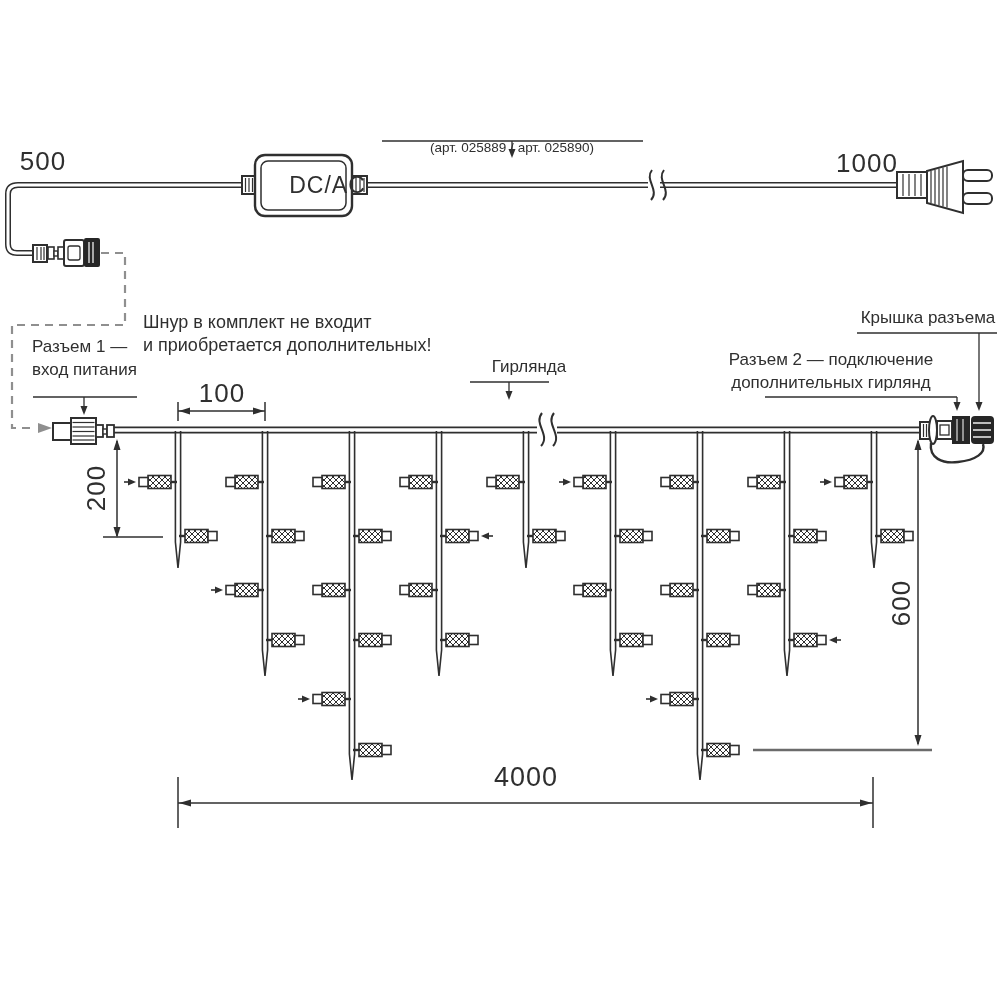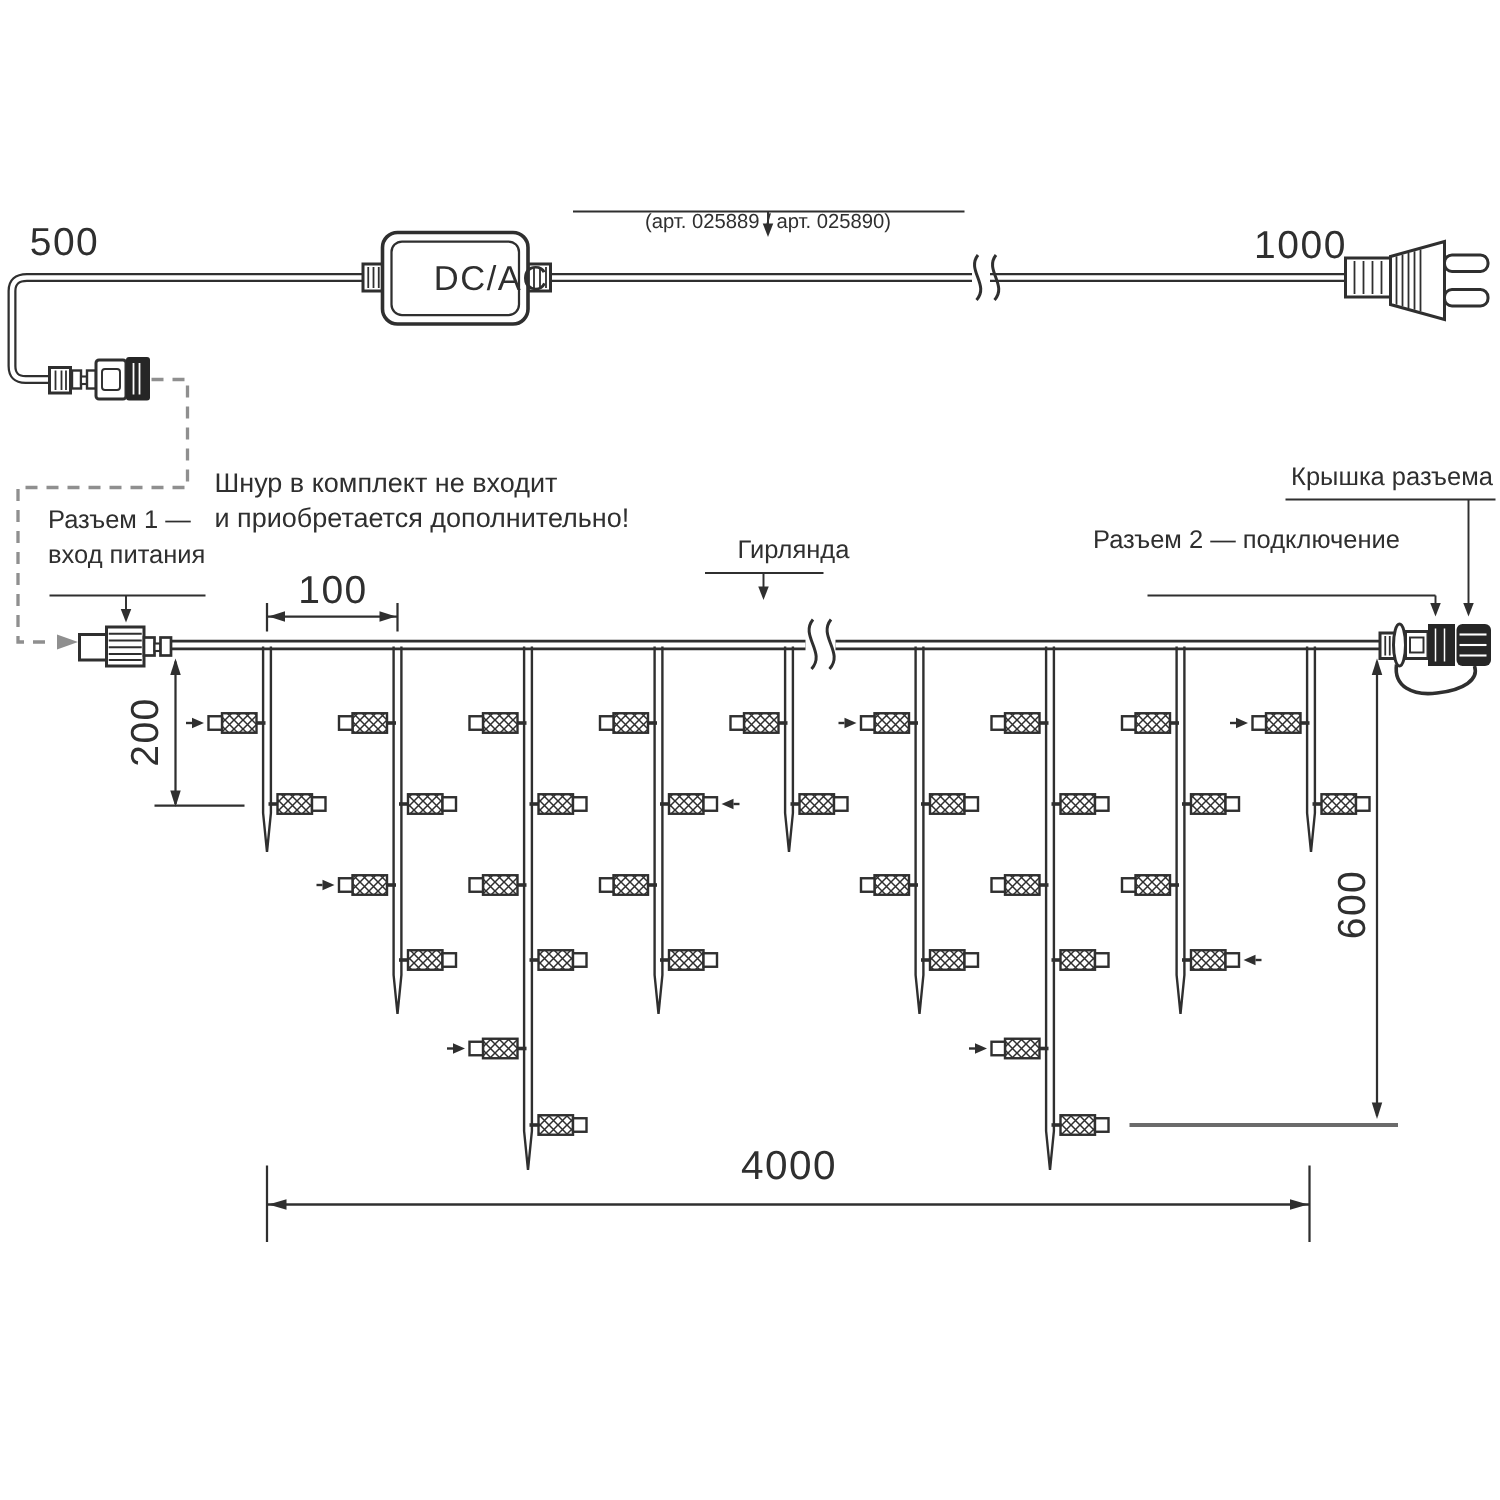--- a/index.html
+++ b/index.html
@@ -341,34 +341,35 @@
       </g>
     </svg>
 
   <div class="lbl f30 num ctr" style="left:12px;top:146px;width:62px;">500</div>
   <div class="lbl f30 num ctr" style="left:828px;top:148px;width:78px;">1000</div>
 
   <div class="lbl f13 ctr" style="left:374px;top:120px;width:276px;">(арт. 025889 / арт. 025890)</div>
 
   <div class="lbl f18" style="left:143px;top:270px;margin-top:41px;">
     <div>Шнур в комплект не входит</div>
-    <div>и приобретается дополнительно!</div>
+    <div>и приобретается дополнительных!</div>
   </div>
 
   <div class="lbl dcac" style="left:255px;top:155px;width:97px;height:61px;margin-left:24px;">DC/AC</div>
 
   <div class="lbl f17" style="left:32px;top:336px;">
     <div>Разъем 1 —</div>
     <div>вход питания</div>
   </div>
 
   <div class="lbl f17 ctr" style="left:480px;top:356px;width:98px;">Гирлянда</div>
 
   <div class="lbl f17 ctr" style="left:724px;top:349px;width:214px;">
     <div>Разъем 2 — подключение</div>
+    <div>дополнительных гирлянд</div>
   </div>
 
   <div class="lbl f17 ctr" style="left:855px;top:307px;width:146px;">Крышка разъема</div>
 
   <div class="lbl f26 num ctr" style="left:194px;top:378px;width:56px;">100</div>
   <div class="lbl f26 num ctr vrot" style="left:51px;top:473px;width:90px;height:30px;">200</div>
   <div class="lbl f26 num ctr vrot" style="left:856px;top:588px;width:90px;height:30px;">600</div>
   <div class="lbl f27 num ctr" style="left:482px;top:762px;width:88px;">4000</div>
 </div>
 

